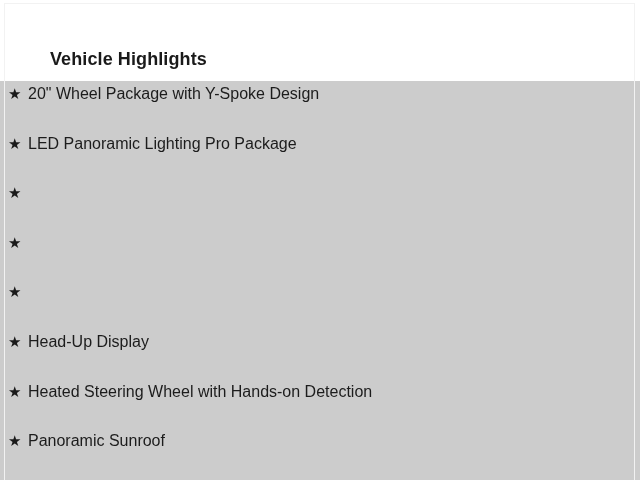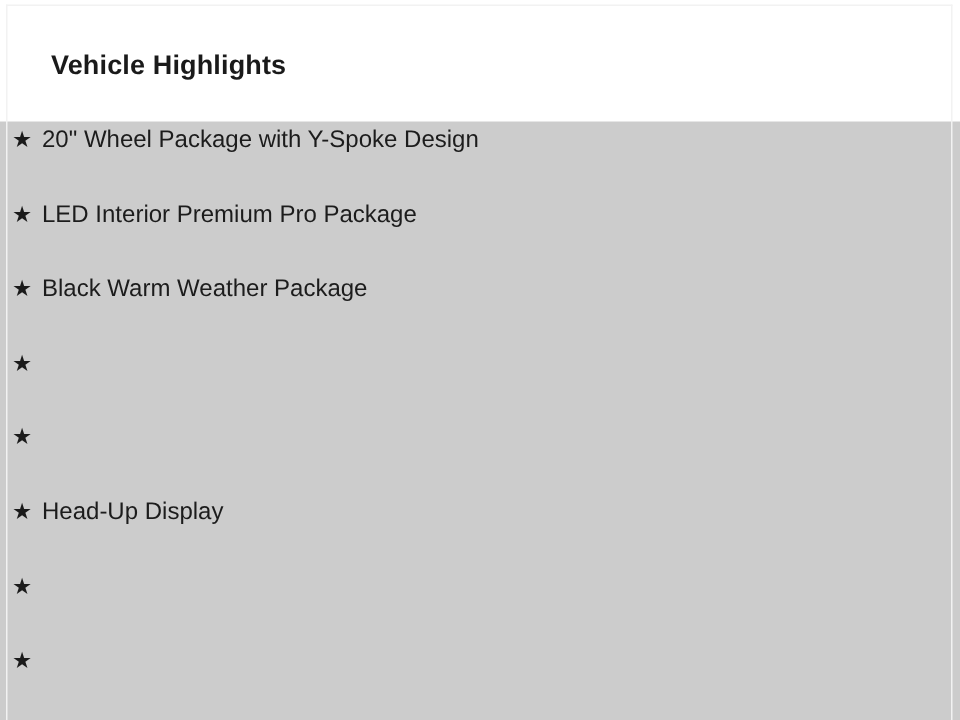--- a/index.html
+++ b/index.html
@@ -45,21 +45,21 @@
     height: 81px;
     background: #ffffff;
     box-sizing: border-box;
     z-index: 2;
   }
 
   .panel-title {
     position: absolute;
     left: 32px;
     top: 30px;
-    margin: 2px;
+    margin: 18px;
     font-size: 18px;
     line-height: 22px;
     font-weight: bold;
     color: #1a1a1a;
     letter-spacing: 0.1px;
     white-space: nowrap;
   }
 
   .highlights-body {
     position: absolute;
@@ -119,45 +119,46 @@
   <div class="highlights-body">
     <ul class="highlights-list">
 
       <li class="highlight-item">
         <span class="star-icon">★</span>
         <span class="highlight-label">20" Wheel Package with Y-Spoke Design</span>
       </li>
 
       <li class="highlight-item">
         <span class="star-icon">★</span>
-        <span class="highlight-label">LED Interior Premium Pro Package</span>
+        <span class="highlight-label">LED Panoramic Lighting Pro Package</span>
       </li>
 
       <li class="highlight-item">
         <span class="star-icon">★</span>
-        <span class="highlight-label">Black Warm Weather Package</span>
       </li>
 
       <li class="highlight-item">
         <span class="star-icon">★</span>
       </li>
 
       <li class="highlight-item">
         <span class="star-icon">★</span>
       </li>
 
       <li class="highlight-item">
         <span class="star-icon">★</span>
         <span class="highlight-label">Head-Up Display</span>
       </li>
 
       <li class="highlight-item">
         <span class="star-icon">★</span>
+        <span class="highlight-label">Heated Steering Wheel with Hands-on Detection</span>
       </li>
 
       <li class="highlight-item">
         <span class="star-icon">★</span>
+        <span class="highlight-label">Panoramic Sunroof</span>
       </li>
 
     </ul>
   </div>
 
 </div>
 
 </body></html>

